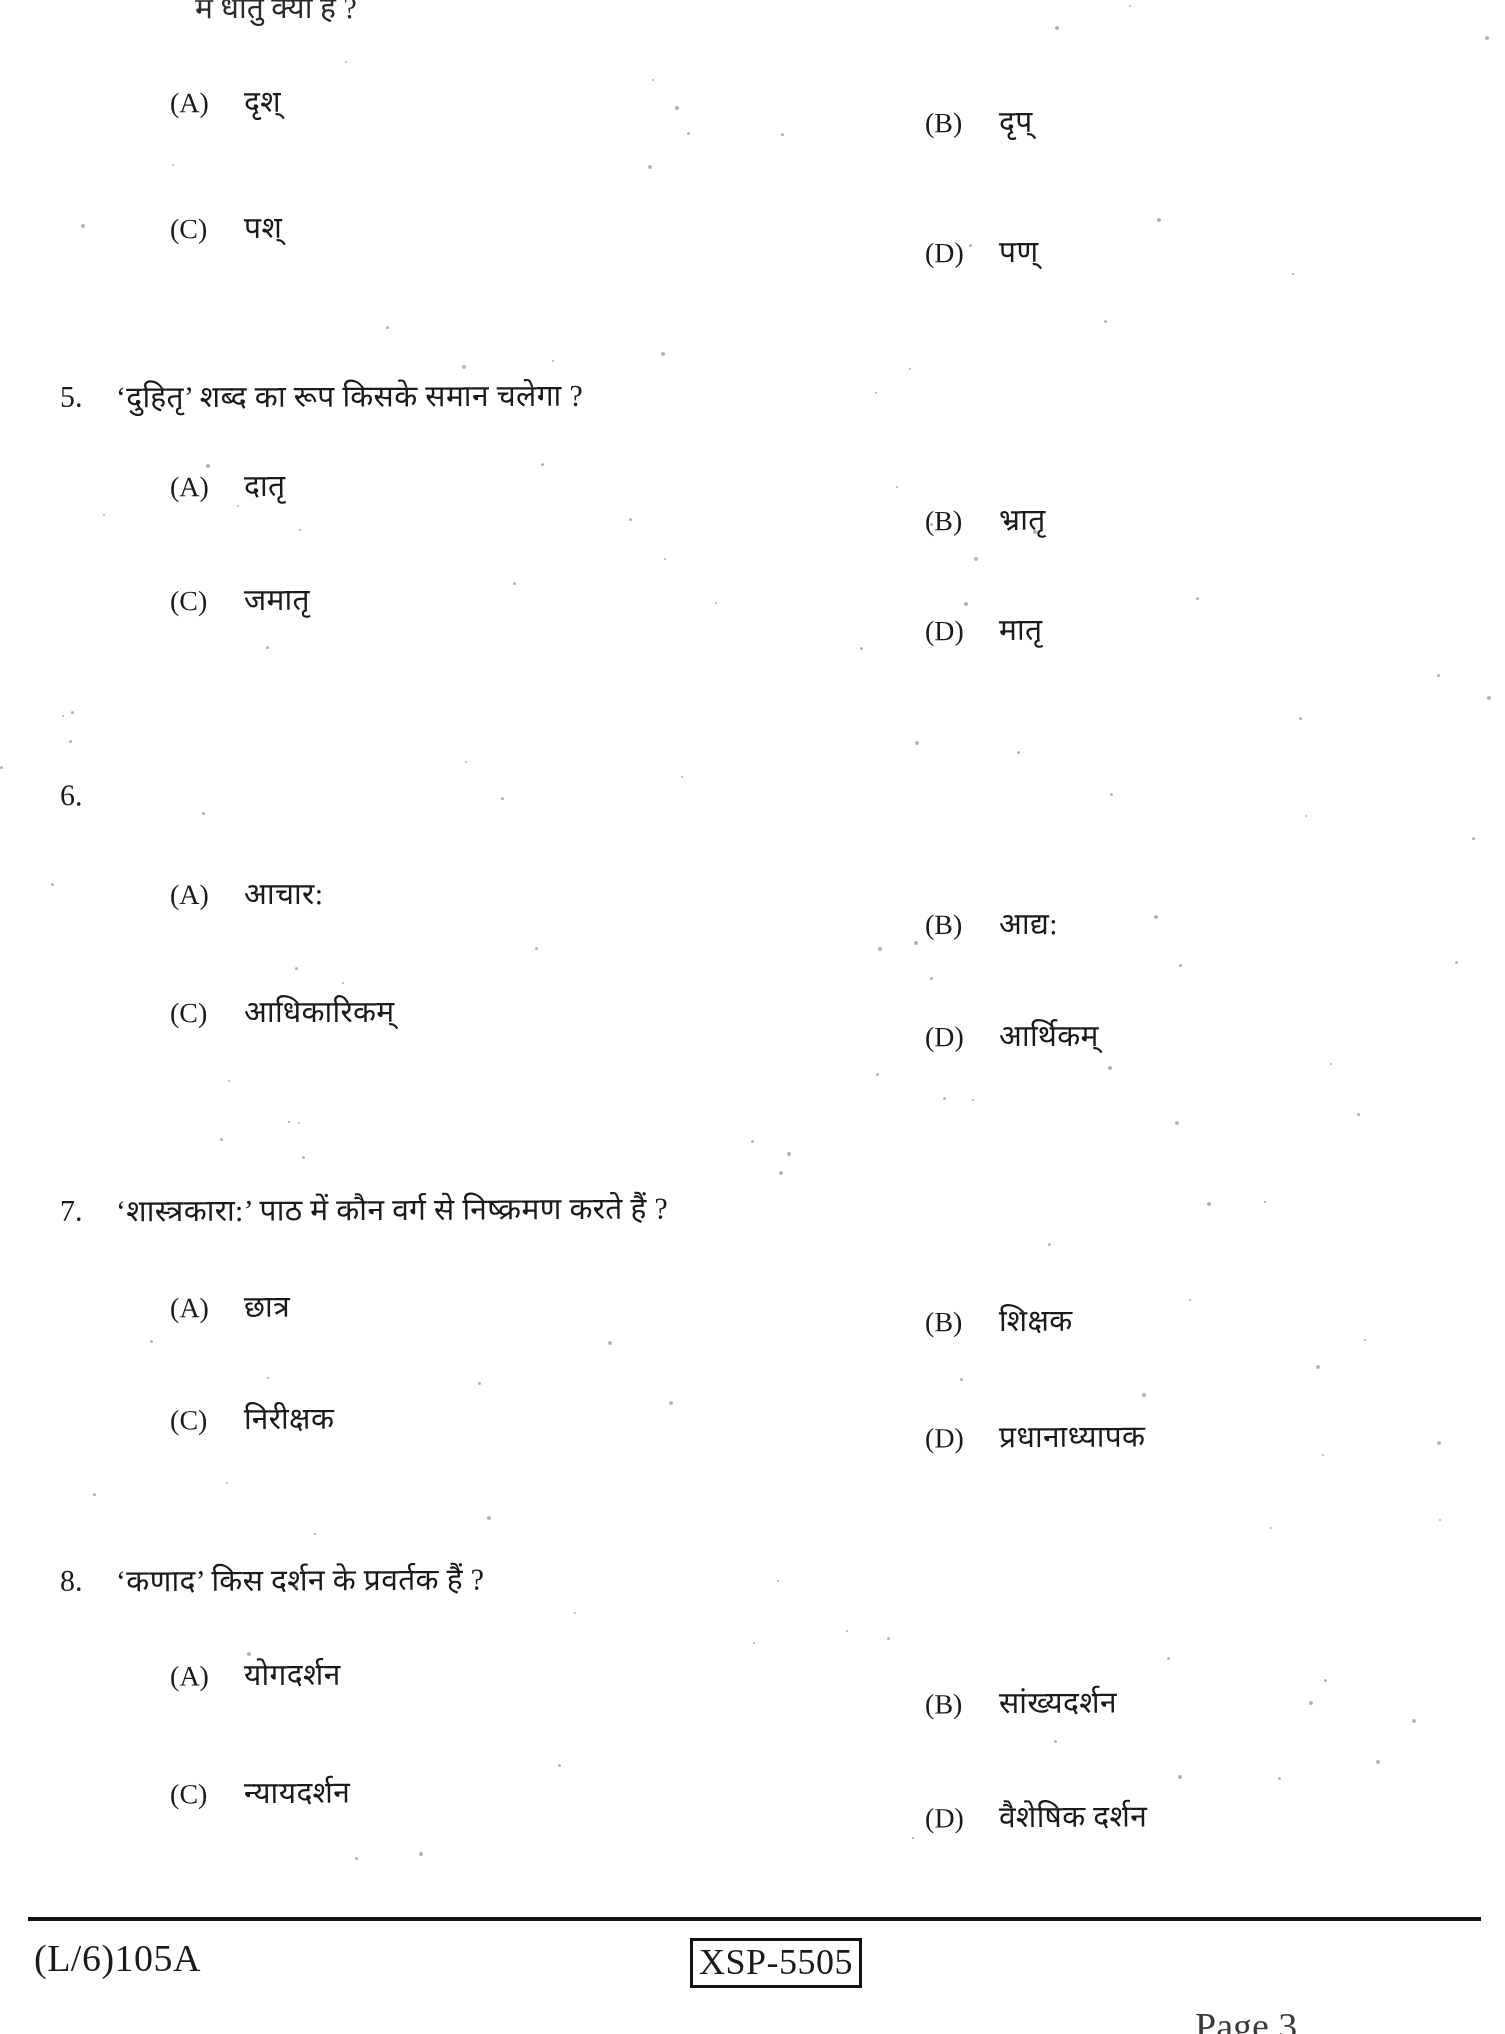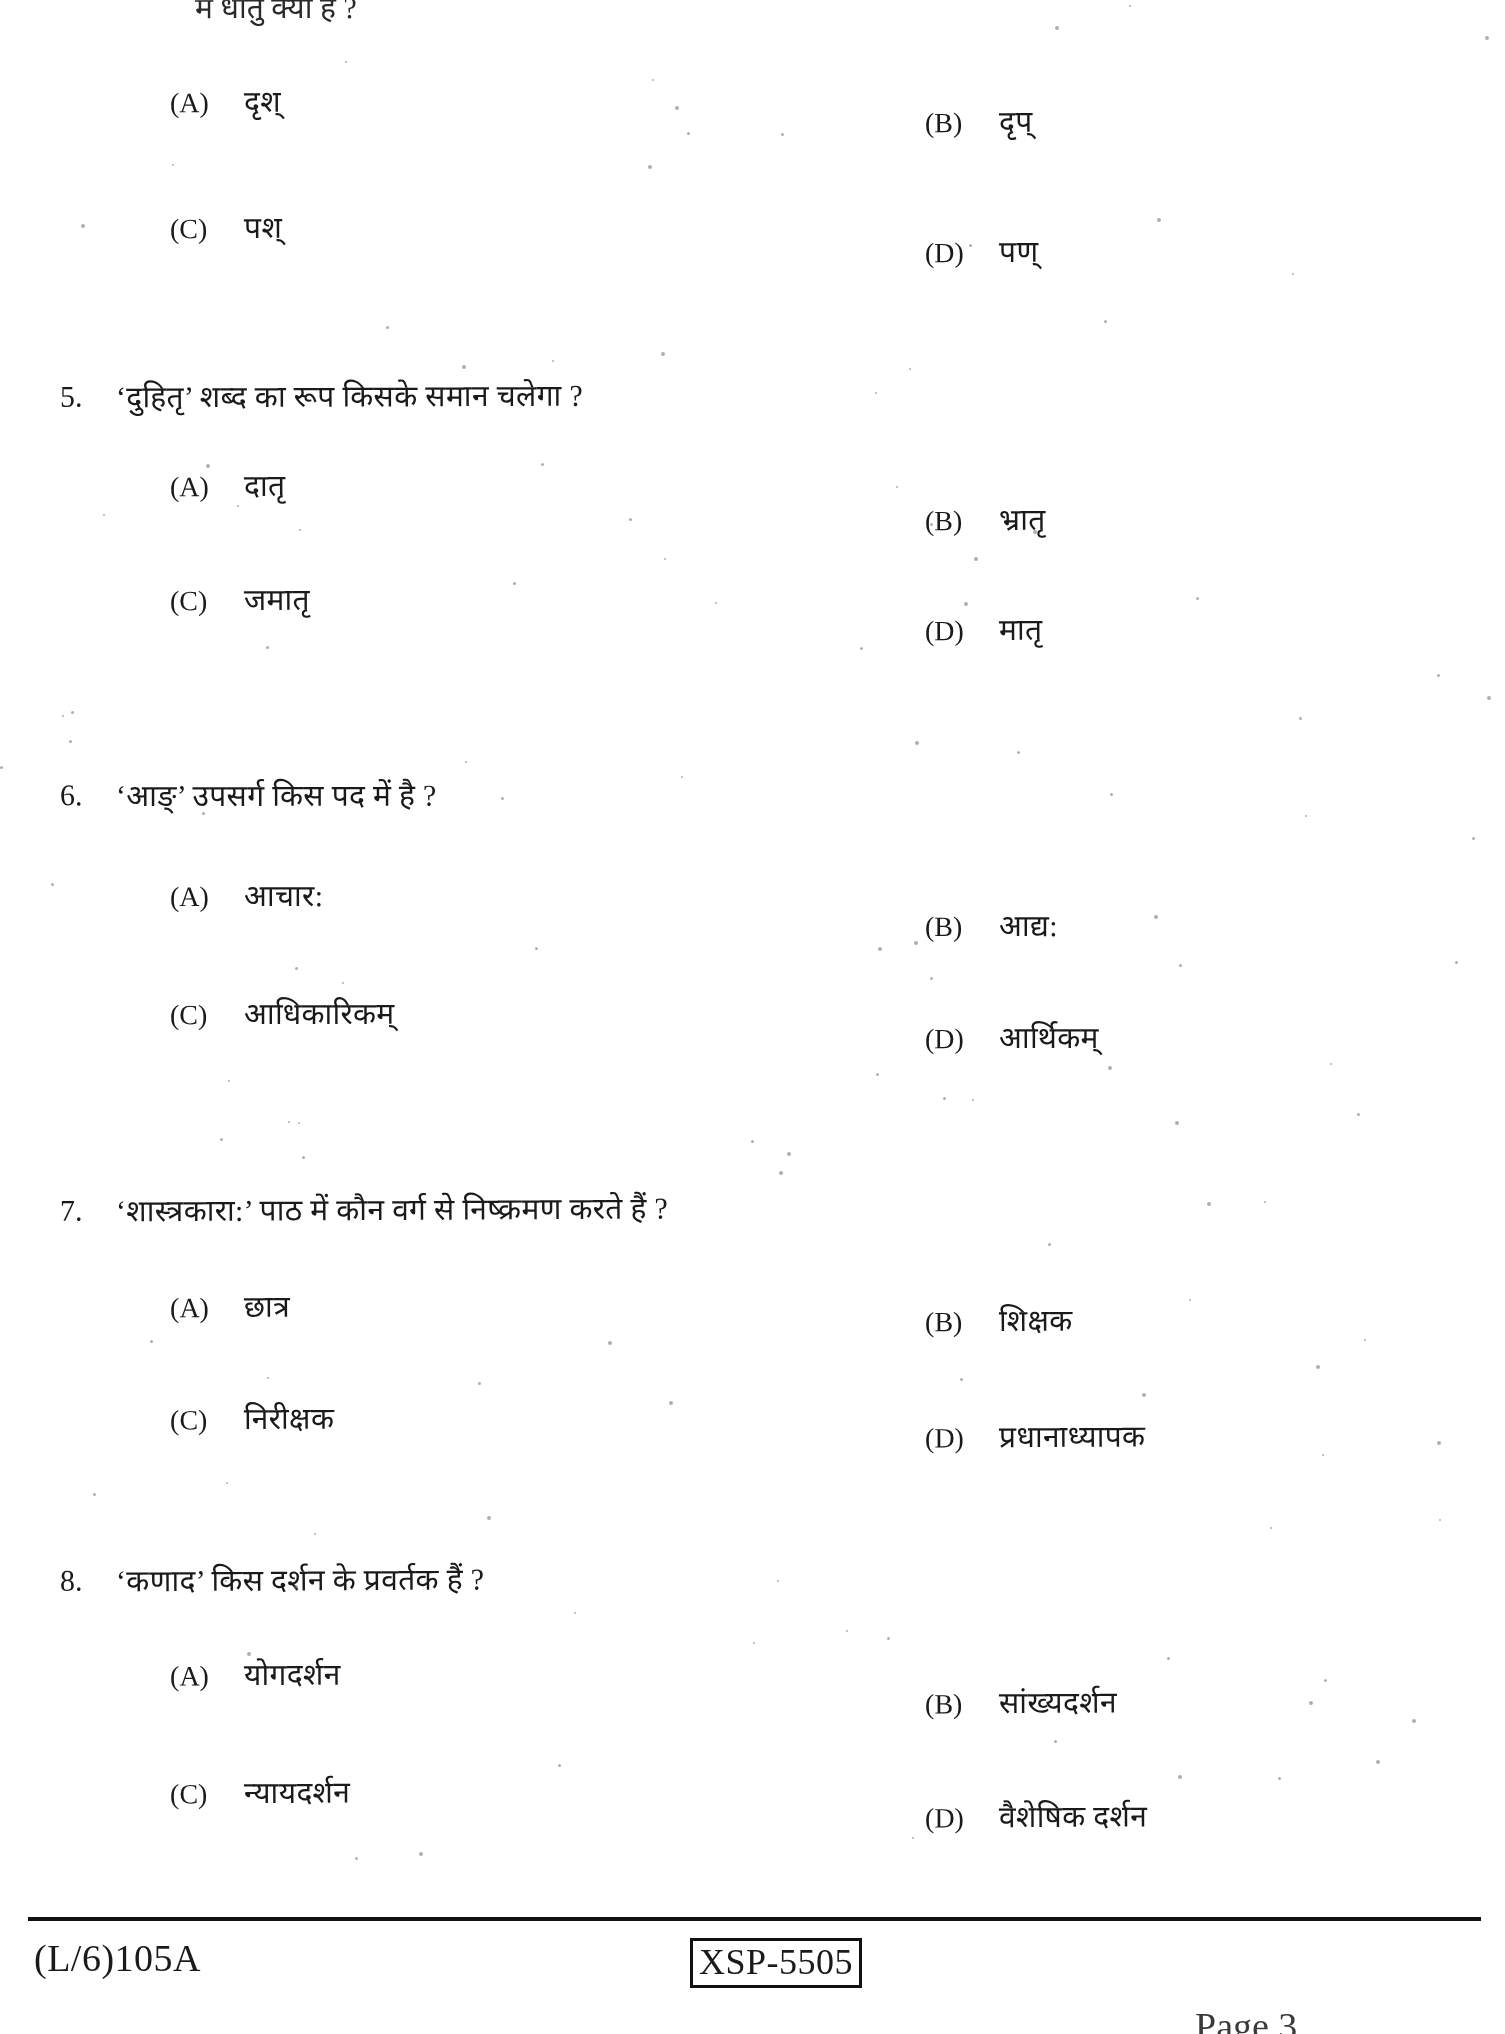--- a/index.html
+++ b/index.html
@@ -196,21 +196,20 @@
       <div class="opt right sk1" style="top:48px">
         <span class="lab">(D)</span>
         <span class="val">मातृ</span>
       </div>
     </div>
   </div>
 
   <div class="q-block" style="top:772px">
     <div class="q-head sk2">
       <span class="q-num">6.</span>
-      <span class="q-text">‘आङ्’ उपसर्ग किस पद में है ?</span>
     </div>
     <div class="opt-row" style="margin-top:56px">
       <div class="opt left sk2" style="top:0">
         <span class="lab">(A)</span>
         <span class="val">आचार:</span>
       </div>
       <div class="opt right sk2" style="top:30px">
         <span class="lab">(B)</span>
         <span class="val">आद्य:</span>
       </div>

